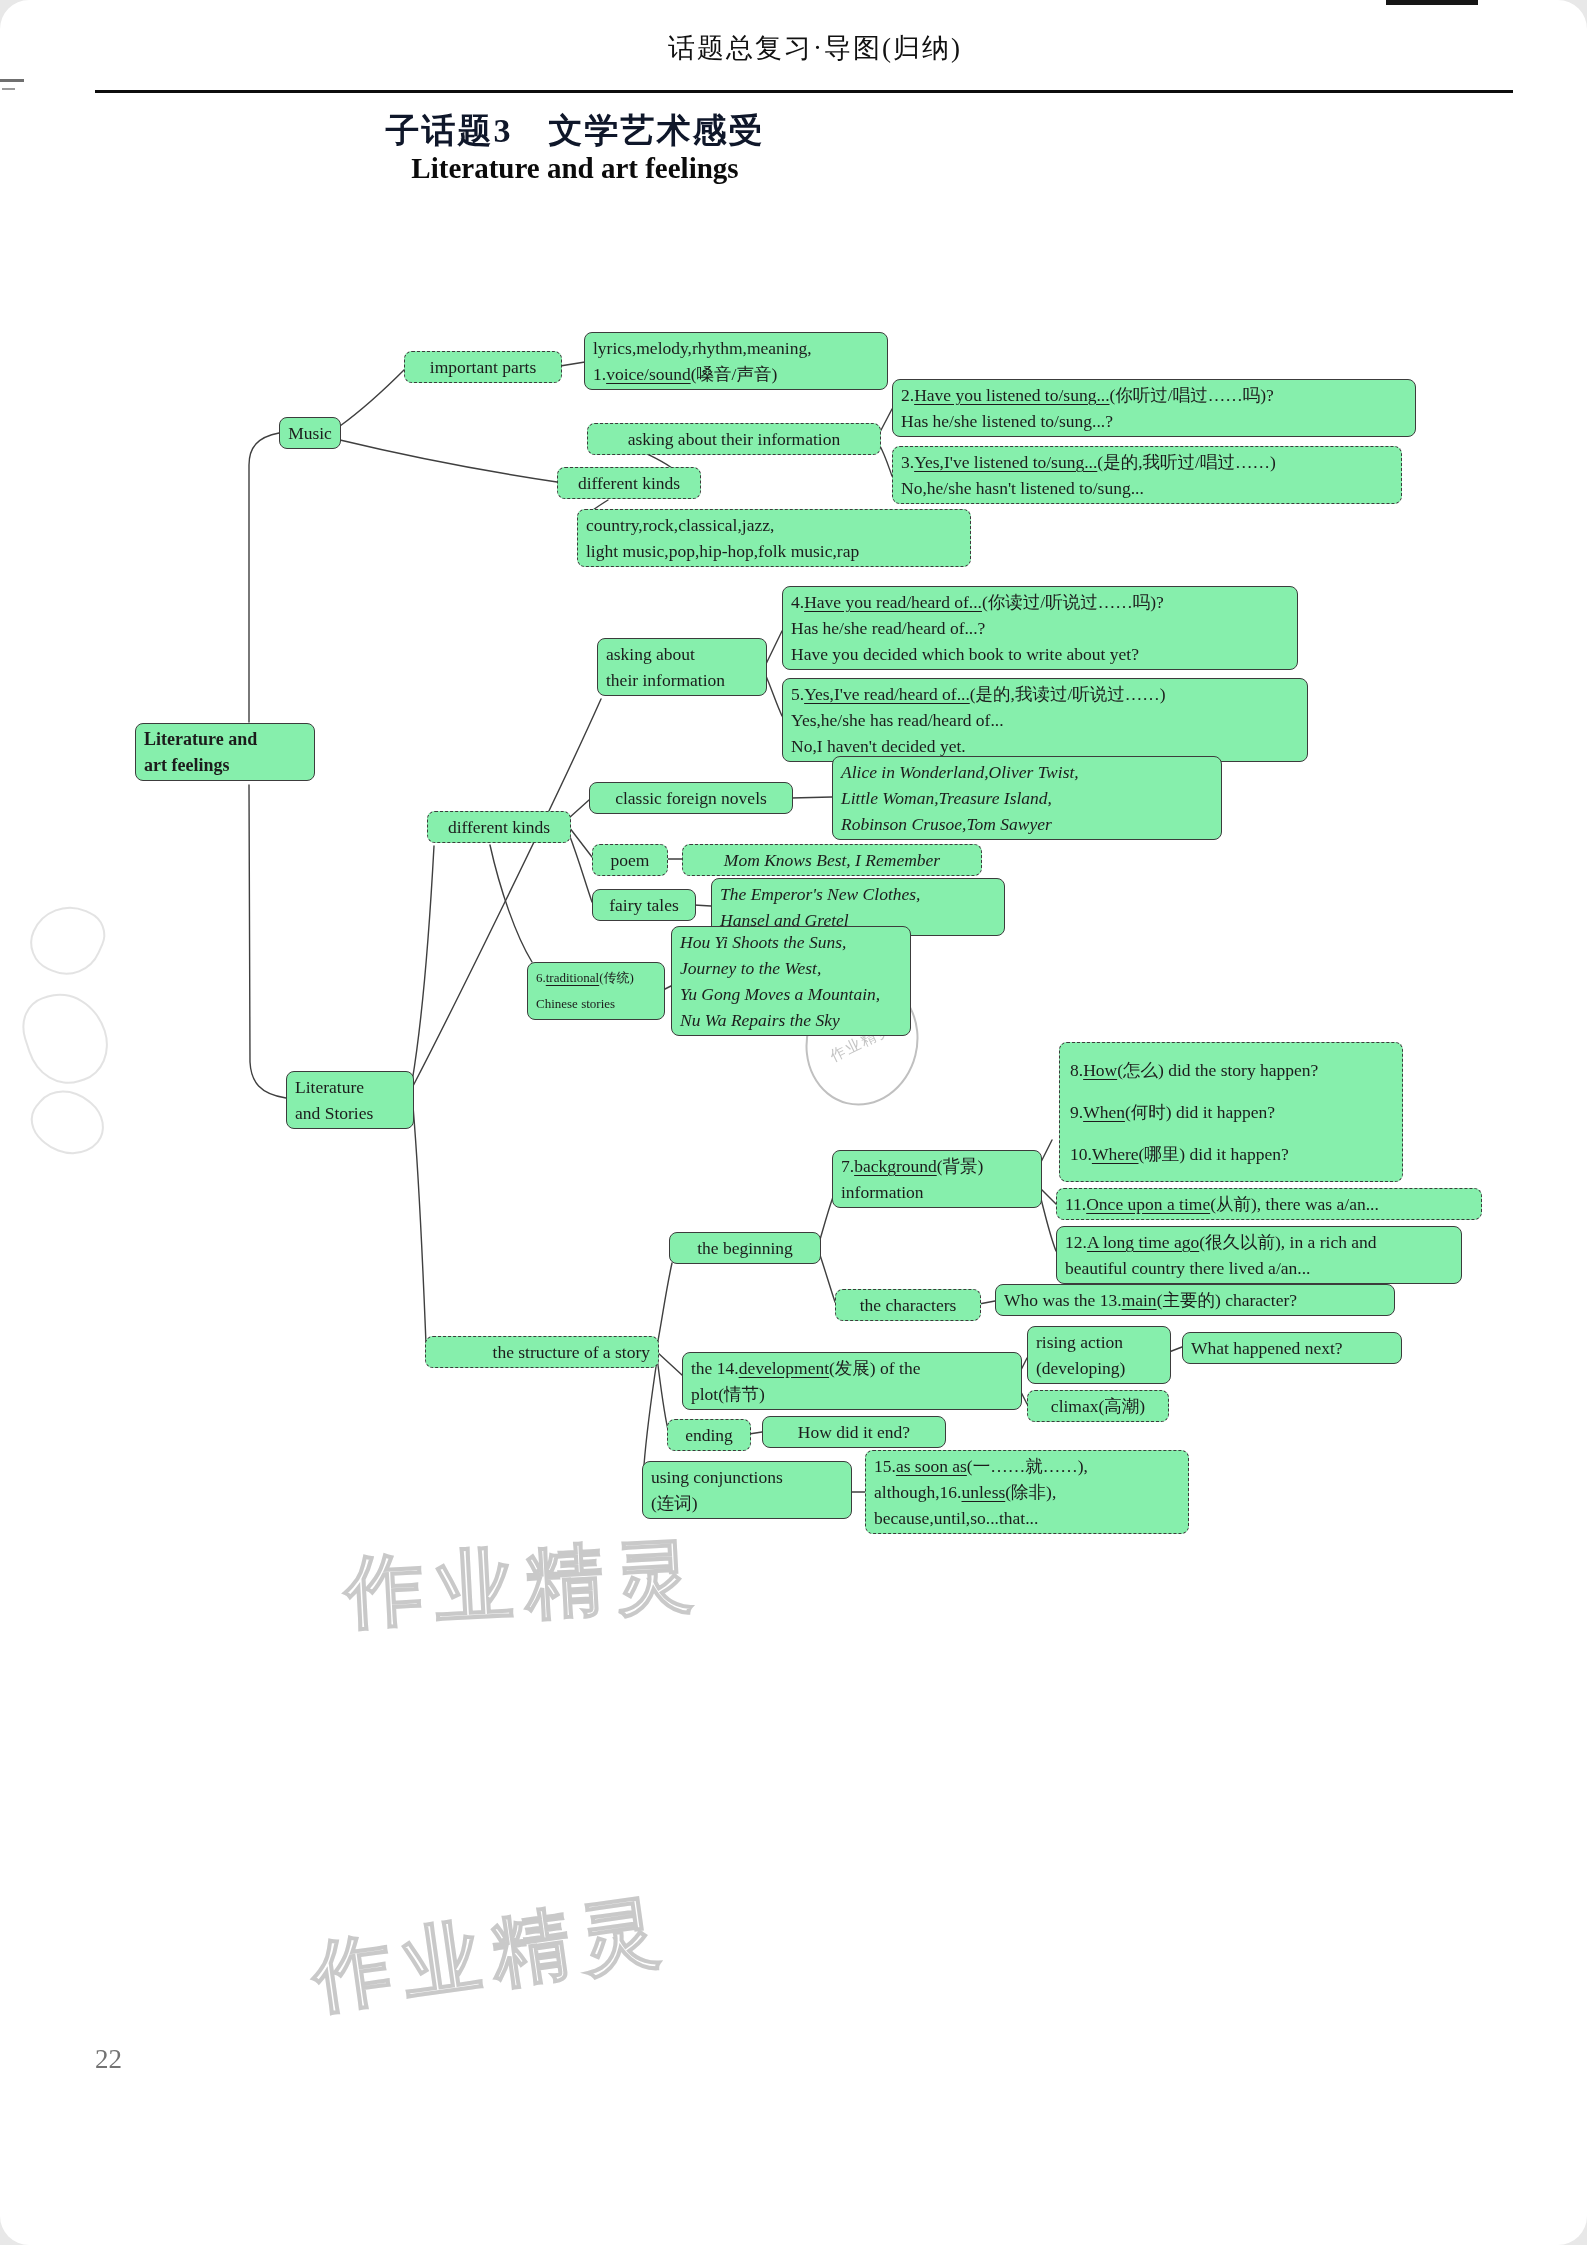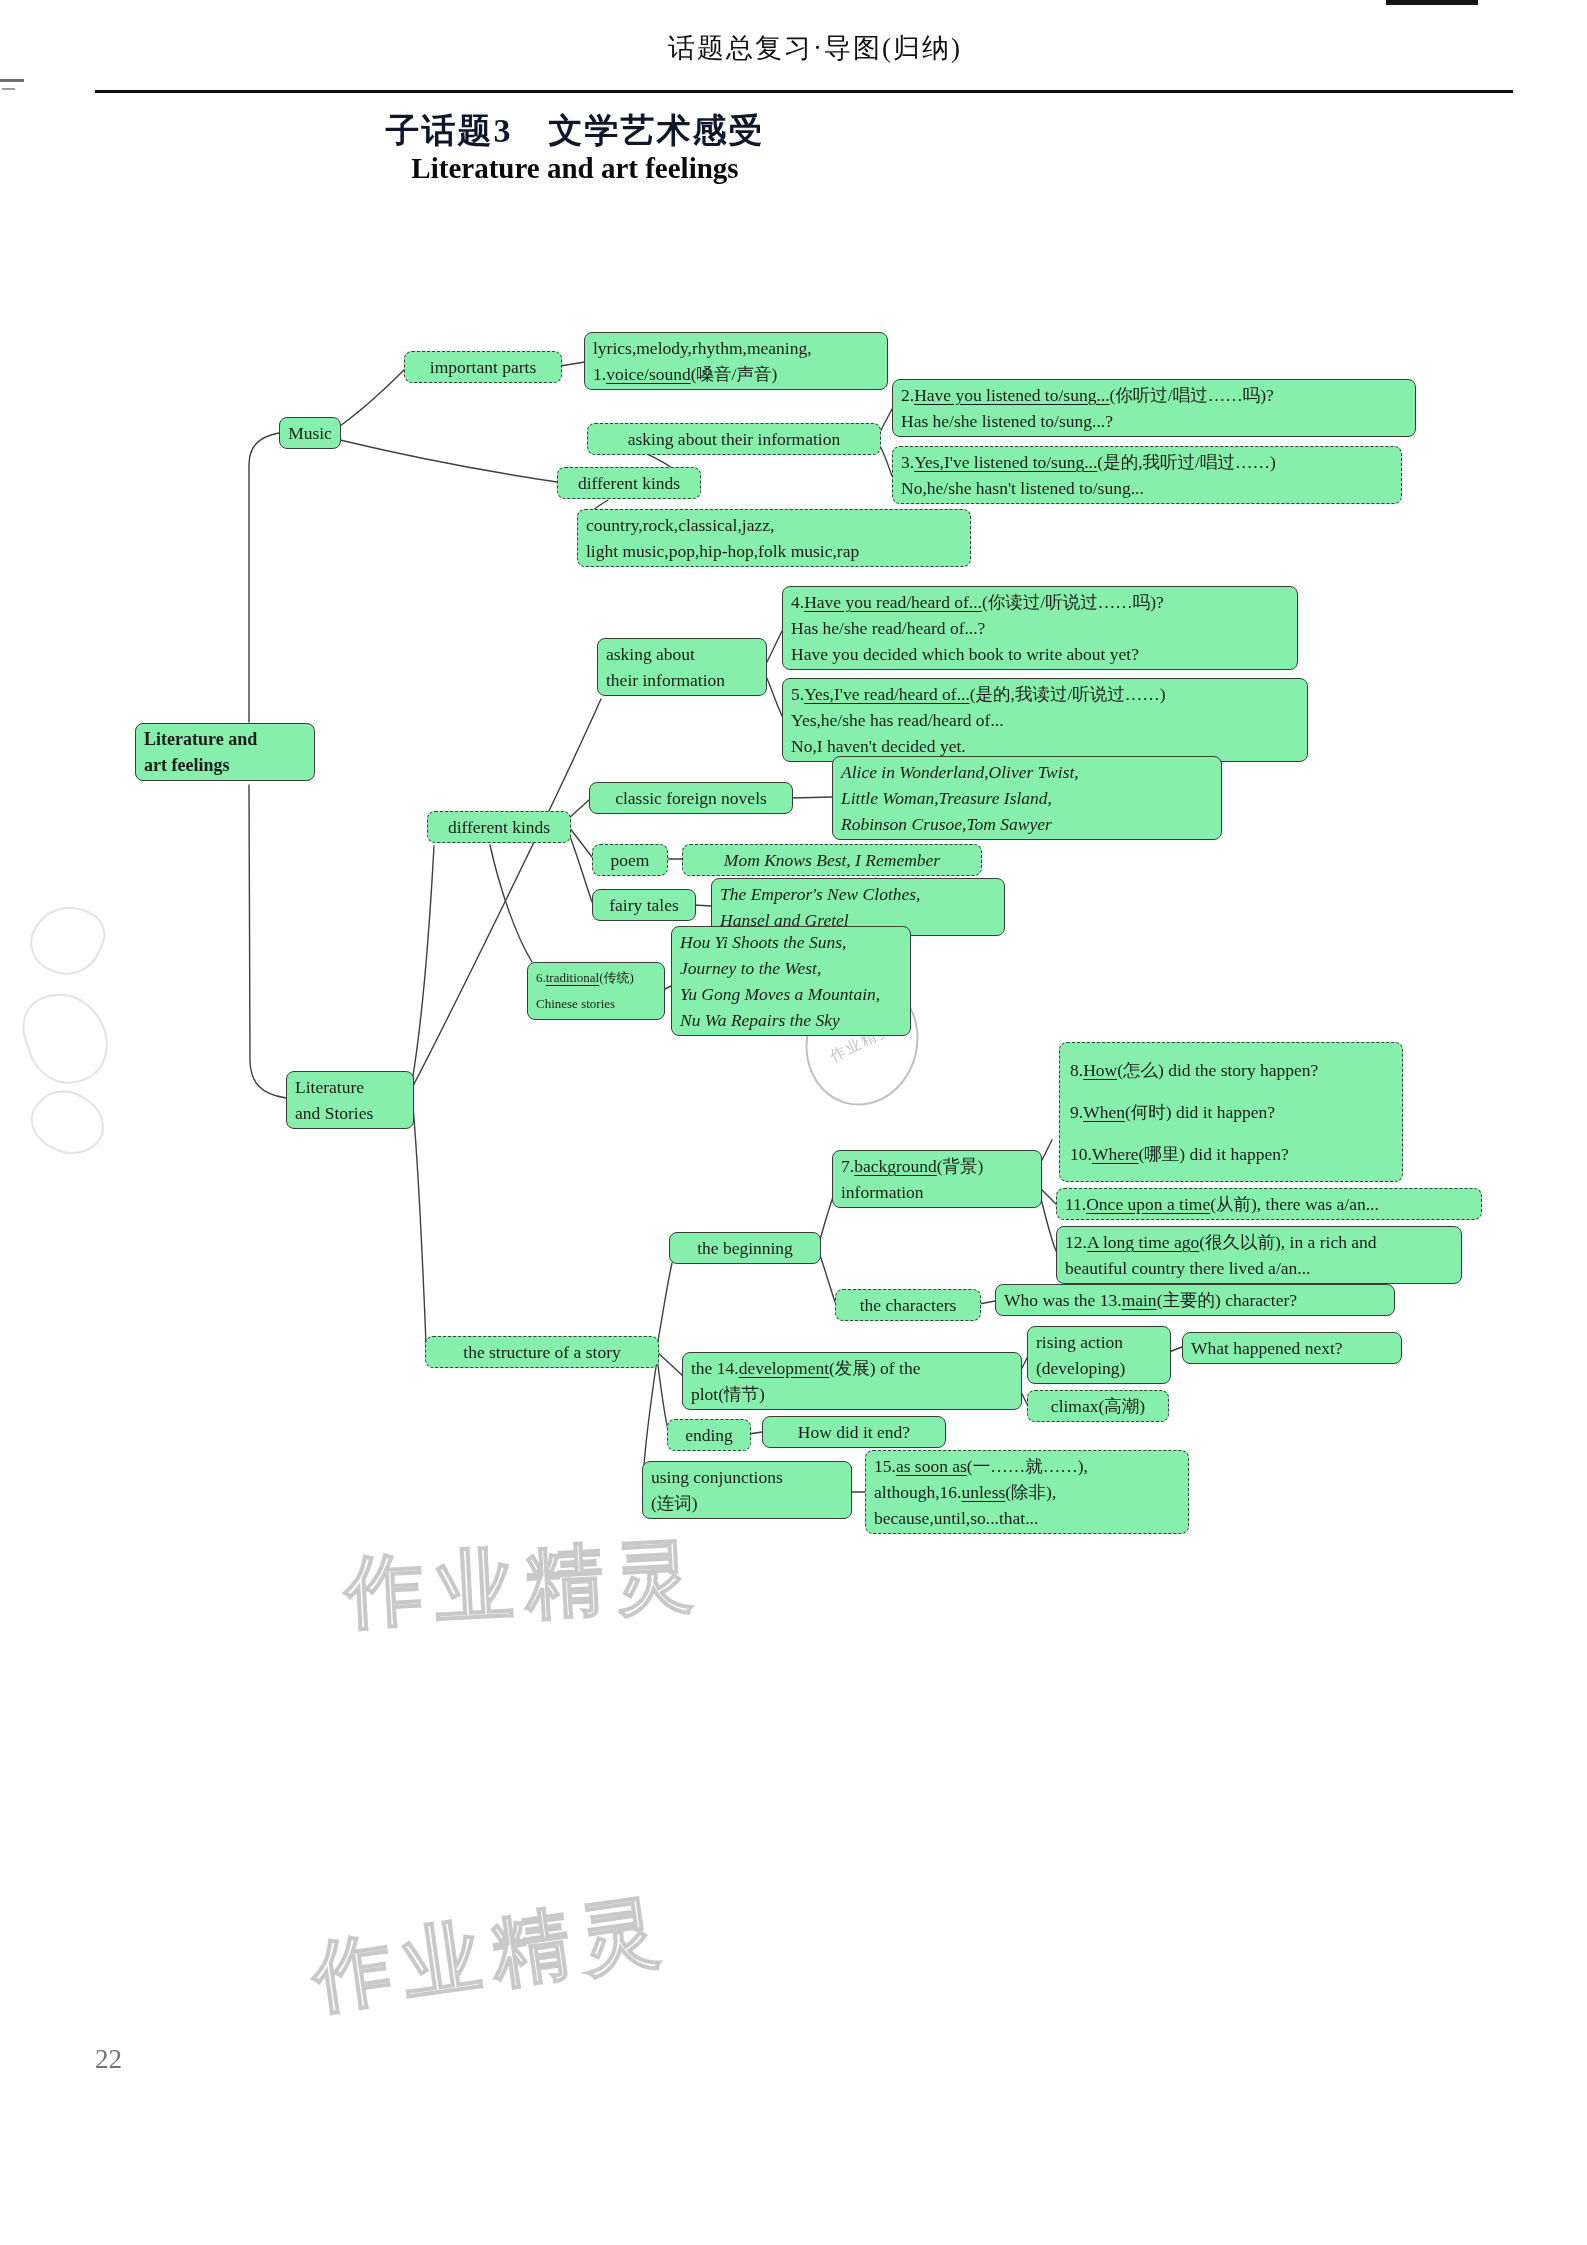--- a/index.html
+++ b/index.html
@@ -1,17 +1,17 @@
 <!DOCTYPE html>
 <html><head>
 <meta charset="utf-8">
 <style>
   html,body{margin:0;padding:0;background:#e8e8e8;}
   #page{position:relative;width:1587px;height:2245px;background:#ffffff;overflow:hidden;
-        font-family:"Liberation Serif","DejaVu Serif",serif;color:#1c1c1c;}
+        font-family:"Liberation Serif","DejaVu Serif",serif;color:#1c1c1c;border-radius:29px;}
   
   .header-cn{position:absolute;left:600px;top:30px;width:430px;text-align:center;
              font-size:27px;letter-spacing:2px;color:#111;}
   .rule{position:absolute;left:95px;top:90px;width:1418px;height:3px;background:#0d0d0d;}
   .corner-bar{position:absolute;left:1386px;top:0;width:92px;height:5px;background:#161616;}
   .edge-dash1{position:absolute;left:0;top:79px;width:24px;height:3px;background:#6f6f6f;}
   .edge-dash2{position:absolute;left:2px;top:88px;width:13px;height:2px;background:#9a9a9a;}
   
   .title-cn{position:absolute;left:255px;top:108px;width:640px;text-align:center;
             font-size:34px;font-weight:bold;letter-spacing:2px;color:#0f172a;}
@@ -205,21 +205,21 @@
   <div class="node" style="left:1056px;top:1226px;width:406px;">
       <div class="ln">12.<span class="u">A long time ago</span>(很久以前), in a rich and</div>
       <div class="ln">beautiful country there lived a/an...</div>
     </div>
   <div class="node center dashed" style="left:835px;top:1289px;width:146px;">
       <div class="ln">the characters</div>
     </div>
   <div class="node" style="left:995px;top:1284px;width:400px;">
       <div class="ln">Who was the 13.<span class="u">main</span>(主要的) character?</div>
     </div>
-  <div class="node center dashed" style="left:425px;top:1336px;width:234px;">
+  <div class="node center dashed" style="left:425px;top:1336px;width:234px;text-align:right;">
       <div class="ln">the structure of a story</div>
     </div>
   <div class="node" style="left:682px;top:1352px;width:340px;">
       <div class="ln">the 14.<span class="u">development</span>(发展) of the</div>
       <div class="ln">plot(情节)</div>
     </div>
   <div class="node" style="left:1027px;top:1326px;width:144px;">
       <div class="ln">rising action</div>
       <div class="ln">(developing)</div>
     </div>

